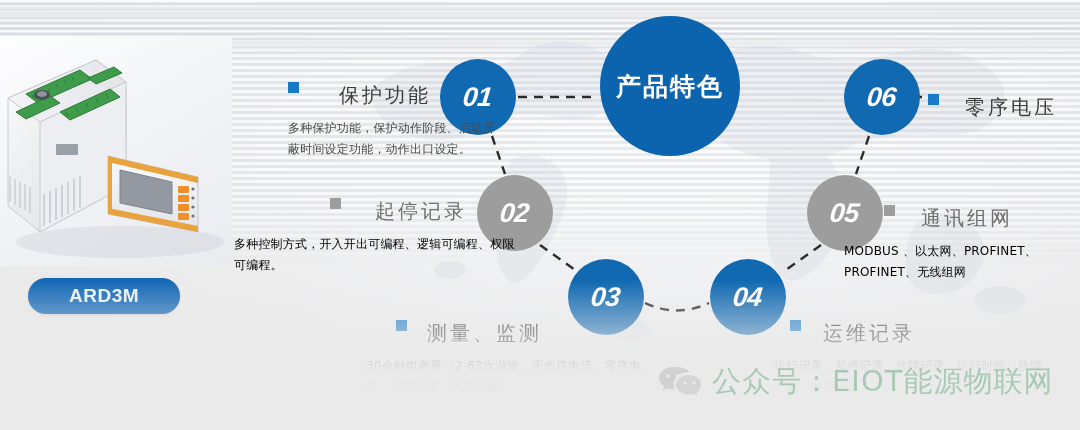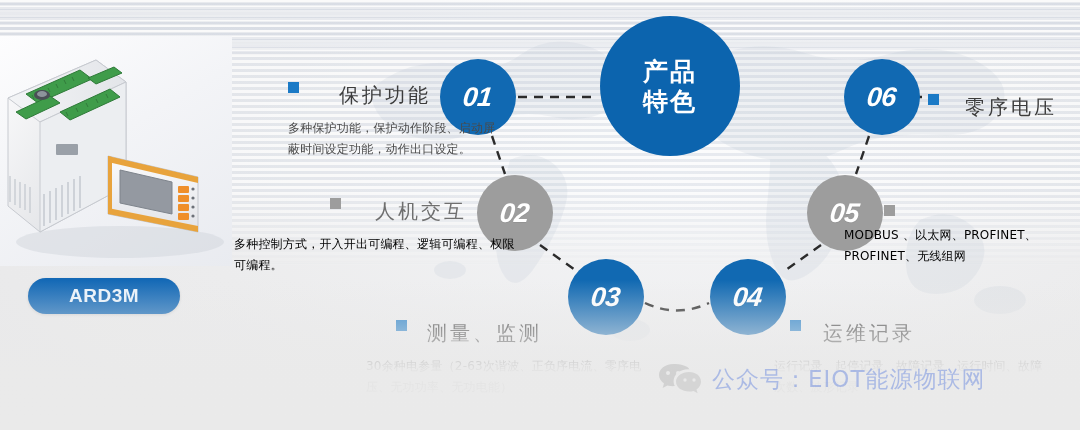--- a/index.html
+++ b/index.html
@@ -75,21 +75,21 @@
   .node.blue{ background:#1169b2; }
   .node.grey{ background:#9d9d9d; }
   .node .num{
     font-size:27px; letter-spacing:-.5px;
     transform:skewX(-6deg);
     text-shadow:0 1px 0 rgba(0,0,0,.06);
   }
   .node.center{
     width:140px; height:140px; background:#0c64ae;
     left:600px; top:16px;
-    flex-direction:column; font-style:normal;
+    flex-direction:row; font-style:normal;
     font-size:25px; line-height:1.22; letter-spacing:2px;
   }
   .node.center span{ display:block; }
 
   .n01{ left:440px; top:59px;  width:76px; height:76px; }
   .n02{ left:477px; top:175px; width:76px; height:76px; }
   .n03{ left:568px; top:259px; width:76px; height:76px; }
   .n04{ left:710px; top:259px; width:76px; height:76px; }
   .n05{ left:807px; top:175px; width:76px; height:76px; }
   .n06{ left:844px; top:59px;  width:76px; height:76px; }
@@ -137,21 +137,21 @@
   .it05 .head{ gap:26px; }
   .it06 .head{ gap:26px; }
 
   
   .watermark{
     position:absolute; left:658px; top:362px;
     display:flex; align-items:center; gap:10px;
     opacity:.30;
   }
   .watermark .wm-text{
-    font-size:23px; color:#1d4ed8; letter-spacing:1px;
+    font-size:29px; color:#15803d; letter-spacing:1px;
     font-family:"DejaVu Sans","Liberation Sans",sans-serif;
     white-space:nowrap;
   }
 </style>
 </head>
 <body>
 
 <div id="stage">
 
   <div class="bg-base"></div>
@@ -304,21 +304,21 @@
     <div class="head">
       <span class="bullet"></span>
       <span class="title">保护功能</span>
     </div>
     <div class="desc">多种保护功能，保护动作阶段、启动屏蔽时间设定功能，动作出口设定。</div>
   </div>
 
   <div class="item it02">
     <div class="head">
       <span class="bullet grey"></span>
-      <span class="title grey">人机交互</span>
+      <span class="title grey">起停记录</span>
     </div>
     <div class="desc grey">多种控制方式，开入开出可编程、逻辑可编程、权限可编程。</div>
   </div>
 
   <div class="item it03">
     <div class="head">
       <span class="bullet"></span>
       <span class="title">测量、监测</span>
     </div>
     <div class="desc">30余种电参量（2-63次谐波、正负序电流、零序电压、无功功率、无功电能）</div>
@@ -328,20 +328,21 @@
     <div class="head">
       <span class="bullet"></span>
       <span class="title">运维记录</span>
     </div>
     <div class="desc">运行记录、起停记录、故障记录、运行时间、故障次数、波形记录</div>
   </div>
 
   <div class="item it05">
     <div class="head">
       <span class="bullet grey"></span>
+      <span class="title grey">通讯组网</span>
     </div>
     <div class="desc grey">MODBUS 、以太网、PROFINET、PROFINET、无线组网</div>
   </div>
 
   <div class="item it06">
     <div class="head">
       <span class="bullet"></span>
       <span class="title">零序电压</span>
     </div>
   </div>

